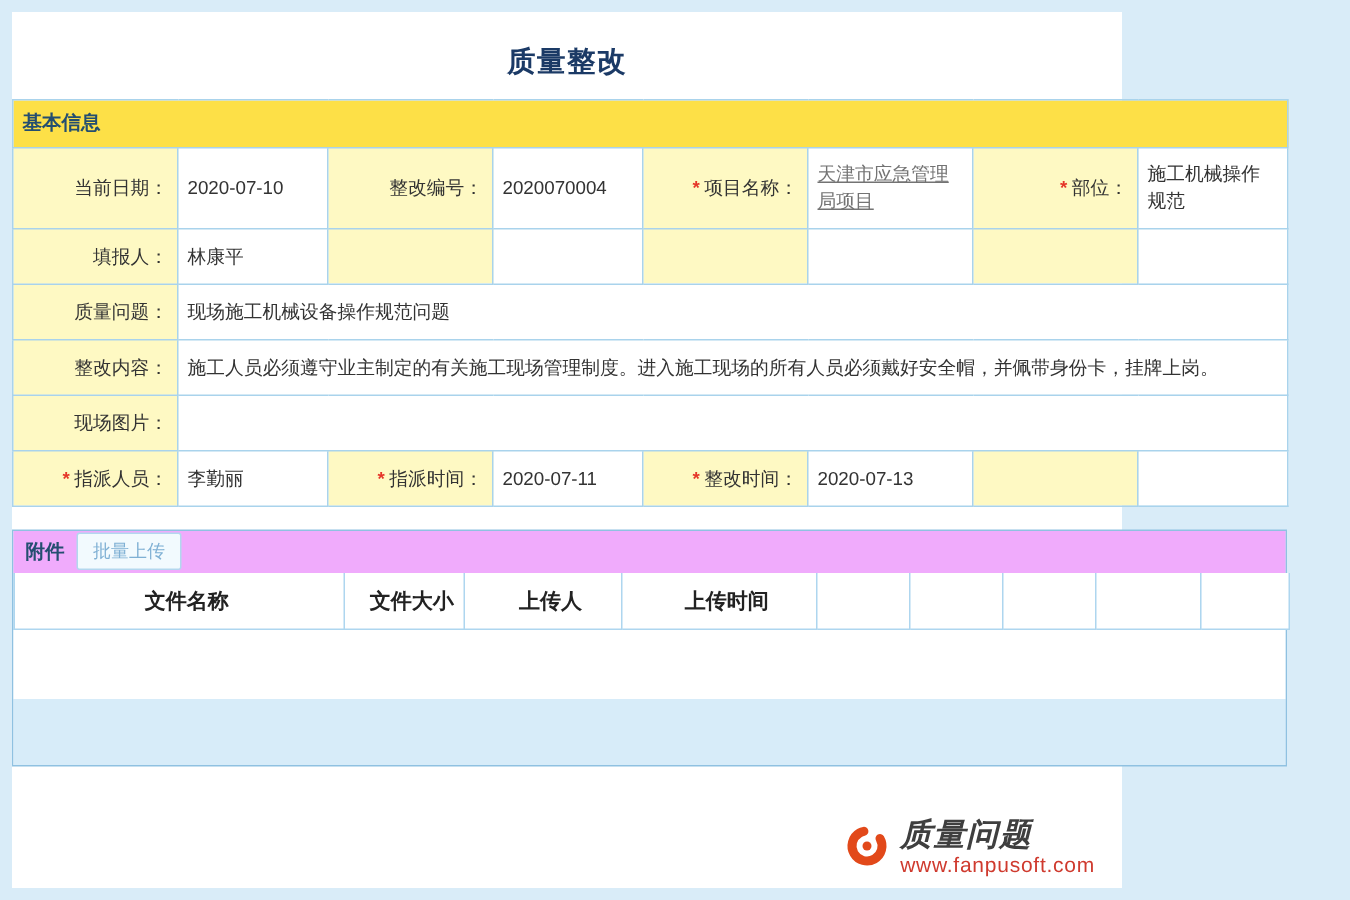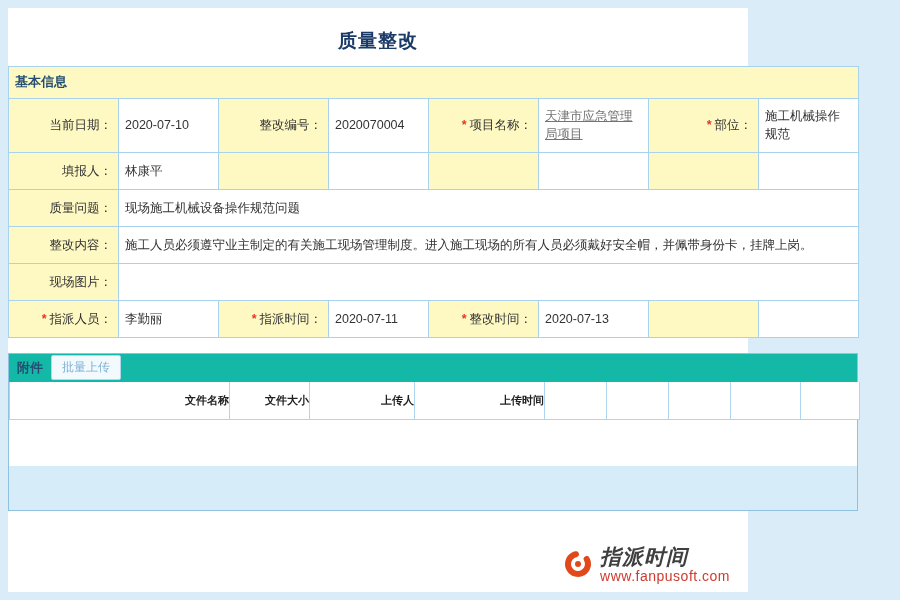--- a/index.html
+++ b/index.html
@@ -35,21 +35,21 @@
     border: 1px solid #8fc1e1;
   }
   table.form-table td {
     border: 1px solid #a9d3ec;
     padding: 6px 6px;
     vertical-align: middle;
     word-break: break-all;
     line-height: 1.45;
   }
   td.section-header {
-    background: #fef9c3;
+    background: #fde047;
     color: #244e70;
     font-weight: 600;
     font-size: 13px;
     height: 28px;
     padding-left: 10px;
     margin-left: 28px;
   }
   td.lbl {
     background: #fef9c3;
     text-align: right;
@@ -72,21 +72,21 @@
     cursor: pointer;
   }
   
   .att-panel {
     width: 850px;
     margin: 15px auto 0;
     border: 1px solid #8fc1e1;
   }
   .att-head {
     height: 28px;
-    background: #14b8a6;
+    background: #f0abfc;
     display: flex;
     align-items: center;
     padding: 0 8px;
     gap: 8px;
   }
   .att-head-label {
     font-size: 13px;
     color: #244e70;
     font-weight: 600;
   }
@@ -103,26 +103,26 @@
   table.att-table {
     width: 100%;
     border-collapse: collapse;
     table-layout: fixed;
     font-size: 12.5px;
   }
   table.att-table th {
     border: 1px solid #aed6ef;
     border-top: none;
     height: 38px;
-    text-align: right;
+    text-align: center;
     padding-left: 10px;
     font-weight: bold;
     color: #222;
     background: #ffffff;
-    font-size: 11px;
+    font-size: 14px;
   }
   .att-empty {
     height: 46px;
     background: #ffffff;
   }
   .att-footer {
     height: 44px;
     background: #d7ecf9;
   }
   
@@ -253,18 +253,18 @@
   </div>
 
   <div class="brand">
     <span class="brand-icon">
       <svg width="32" height="32" viewBox="0 0 32 32">
         <circle cx="16" cy="16" r="10" fill="none" stroke="#e2491a" stroke-width="6" stroke-dasharray="50 13" stroke-linecap="round" transform="rotate(-30 16 16)"></circle>
         <circle cx="16" cy="16" r="3" fill="#e2491a"></circle>
       </svg>
     </span>
     <div class="brand-text">
-      <div class="brand-name">指派时间</div>
+      <div class="brand-name">质量问题</div>
       <div class="brand-url">www.fanpusoft.com</div>
     </div>
   </div>
 
 </div>
 
 </body></html>

